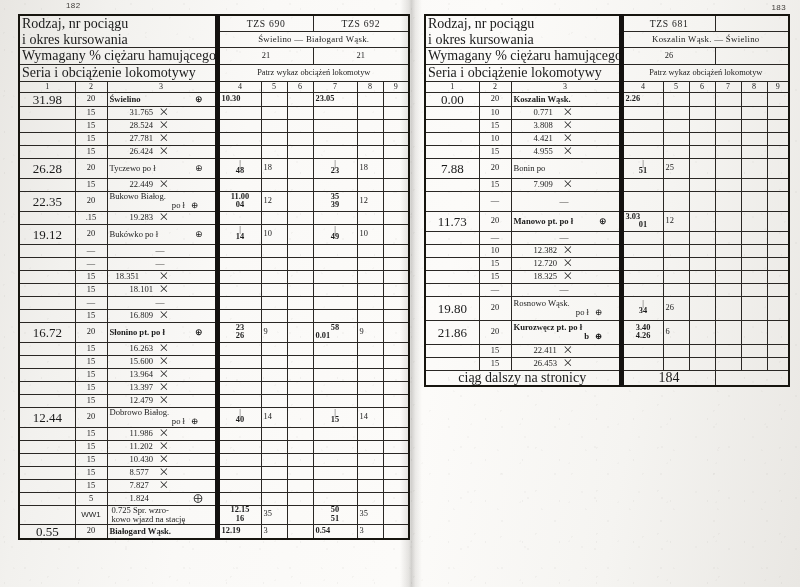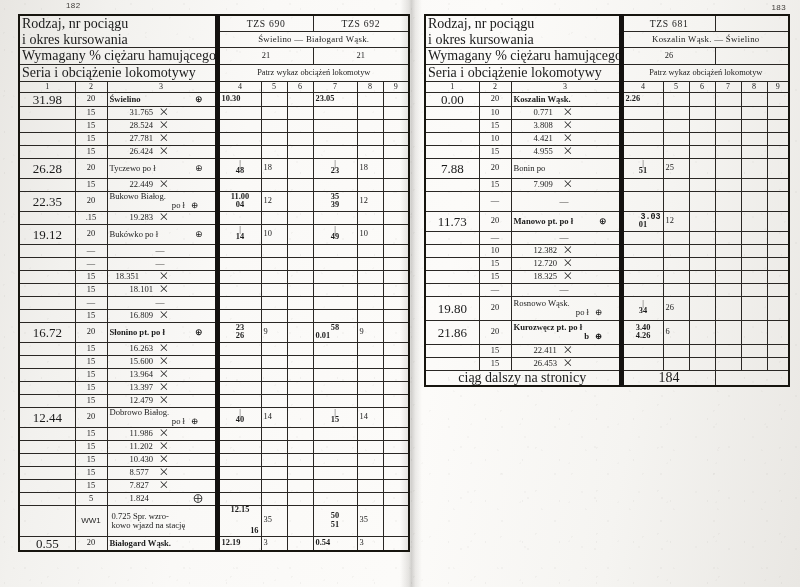--- a/index.html
+++ b/index.html
@@ -569,21 +569,21 @@
             <td class="c-km"></td>
             <td class="ww">WW1</td>
             <td class="c-sta" style="padding-left: 4px;">
               <span class="sta-2">
                 <span class="l1">0.725 Spr. wzro-</span>
                 <span class="l2" style="text-align: left; padding-right: 0px; padding-left: 0px;">kowo wjazd na stację</span>
               </span>
             </td>
             <td class="c-t thickbar">
               <span class="two l" style="text-align: center; padding-left: 0px;">12.15</span>
-              <span class="two" style="padding-right: 0px; margin-top: 12px;">16</span>
+              <span class="two" style="text-align: center; padding-right: 0px;">16</span>
             </td>
             <td class="c-n">35</td>
             <td class="c-n"></td>
             <td class="c-t">
               <span class="two l" style="text-align: center; padding-left: 0px;">50</span>
               <span class="two" style="text-align: center; padding-right: 0px;">51</span>
             </td>
             <td class="c-n">35</td>
             <td class="c-n"></td>
           </tr>
@@ -736,21 +736,21 @@
             <td class="c-n"></td>
             <td class="c-t"></td>
             <td class="c-n"></td>
             <td class="c-n"></td>
           </tr>
           <tr style="height: 20px;">
             <td class="c-km">11.73</td>
             <td class="c-pct">20</td>
             <td class="c-sta main"><span>Manowo pt. po ł</span><span class="sym railcross">⊕</span></td>
             <td class="c-t thickbar">
-              <span class="two l" style="text-align: right; padding-left: 0px; font-family: Liberation Mono, monospace;">3.03</span>
+              <span class="two l" style="text-align: left; padding-left: 0px;">3.03</span>
               <span class="two" style="text-align: center; padding-right: 0px;">01</span>
             </td>
             <td class="c-n">12</td>
             <td class="c-n"></td>
             <td class="c-t"></td>
             <td class="c-n"></td>
             <td class="c-n"></td>
           </tr>
           <tr style="height: 13px;">
             <td class="c-km"></td>

